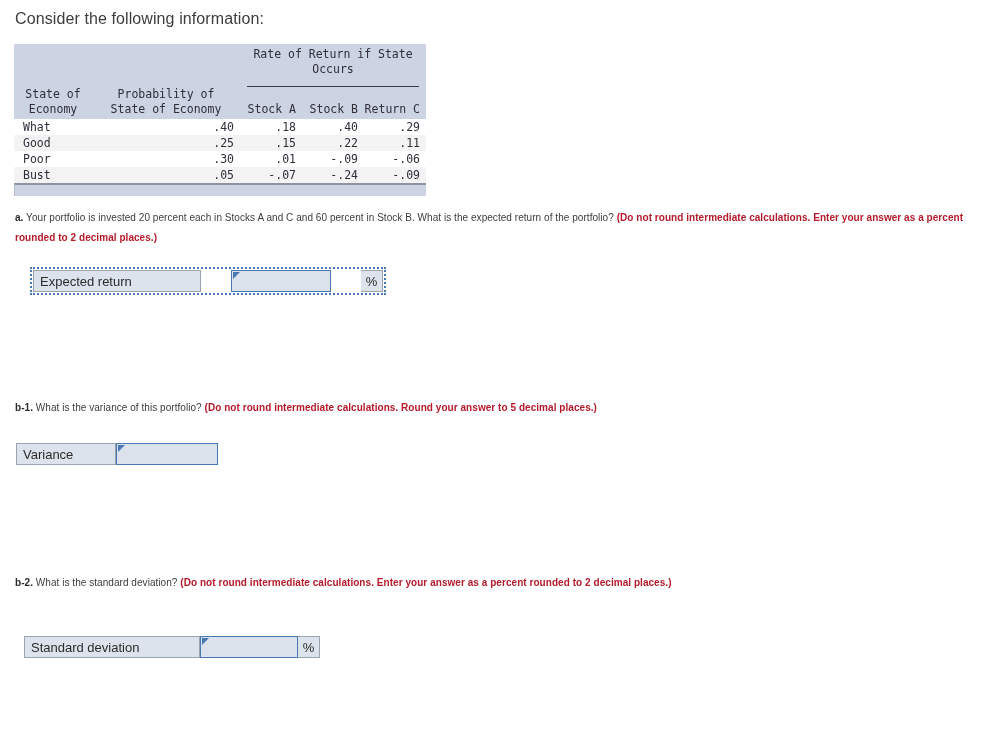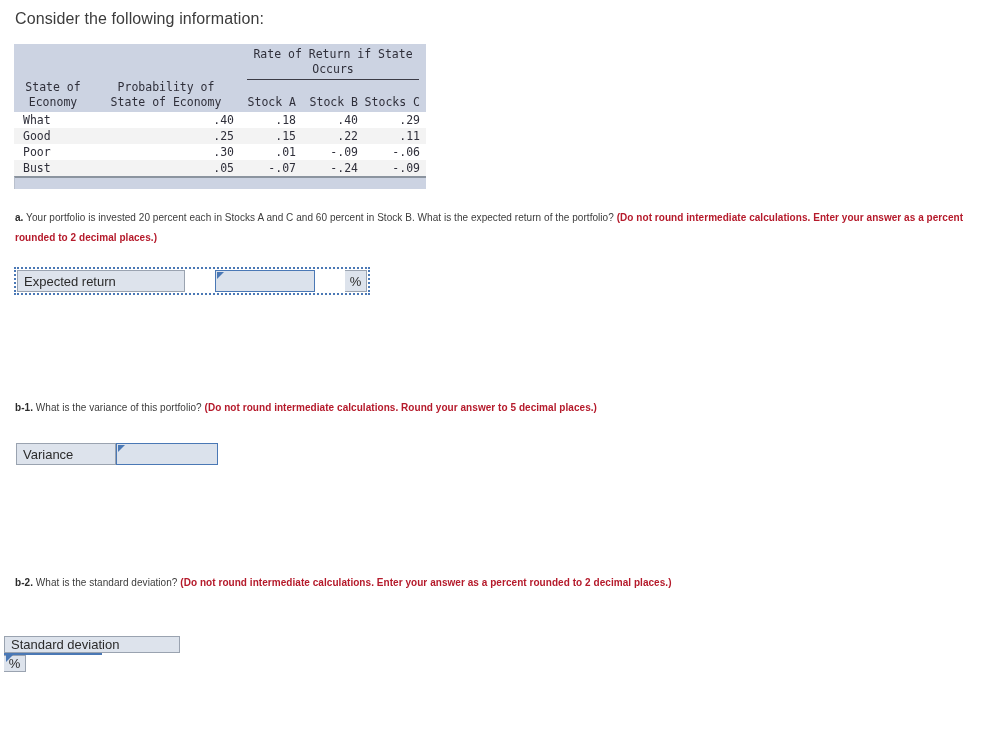--- a/index.html
+++ b/index.html
@@ -49,21 +49,21 @@
   .spanhead {
     text-align: center;
     line-height: 15px;
     padding-top: 3px !important;
     vertical-align: top;
     white-space: pre-line;
   }
   .spanhead-inner {
     display: block;
     border-bottom: 1.5px solid #3b3b46;
-    padding-bottom: 2px;
+    padding-bottom: 9px;
     margin: 0 7px;
   }
   .colhead {
     vertical-align: bottom;
     line-height: 15px;
     padding-bottom: 2px !important;
   }
   .colhead.left { text-align: center; }
   .colhead.right { text-align: right; padding-right: 6px !important; }
   td.lbl {
@@ -173,21 +173,21 @@
         <th class="hdr-bg colhead left">
           <div>State of</div>
           <div>Economy</div>
         </th>
         <th class="hdr-bg colhead left">
           <div>Probability of</div>
           <div>State of Economy</div>
         </th>
         <th class="hdr-bg colhead right">Stock A</th>
         <th class="hdr-bg colhead right">Stock B</th>
-        <th class="hdr-bg colhead right">Stocks C</th>
+        <th class="hdr-bg colhead right">Return C</th>
       </tr>
     </thead>
     <tbody>
       <tr class="plain">
         <td class="lbl">What</td>
         <td class="num">.40</td>
         <td class="num">.18</td>
         <td class="num">.40</td>
         <td class="num">.29</td>
       </tr>
@@ -212,32 +212,32 @@
         <td class="num">-.24</td>
         <td class="num">-.09</td>
       </tr>
     </tbody>
   </table>
   <div class="tbl-foot"></div>
 </div>
 
 <div class="qtext" style="left:15px; top:208px; width:955px;"><b>a.</b><span> Your portfolio is invested 20 percent each in Stocks A and C and 60 percent in Stock B. What is the expected return of the portfolio? </span><span class="hint">(Do not round intermediate calculations. Enter your answer as a percent rounded to 2 decimal places.)</span></div>
 
-<div class="ansrow dotted" style="left:14px; top:267px;gap:30px;">
+<div class="ansrow dotted" style="left:30px; top:267px;gap:30px;">
   <div class="ans-label" style="width:168px;">Expected return</div>
   <div class="ans-input" style="width:100px;"></div>
   <div class="ans-unit">%</div>
 </div>
 
 <div class="qtext" style="left:15px; top:398px; width:955px;"><b>b-1.</b><span> What is the variance of this portfolio? </span><span class="hint">(Do not round intermediate calculations. Round your answer to 5 decimal places.)</span></div>
 
 <div class="ansrow" style="left:16px; top:443px;">
   <div class="ans-label" style="width:100px;">Variance</div>
   <div class="ans-input" style="width:102px;"></div>
 </div>
 
 <div class="qtext" style="left:15px; top:573px; width:940px;"><b>b-2.</b><span> What is the standard deviation? </span><span class="hint">(Do not round intermediate calculations. Enter your answer as a percent rounded to 2 decimal places.)</span></div>
 
-<div class="ansrow" style="left:4px; top:636px;flex-direction:column;">
+<div class="ansrow" style="left:24px; top:636px;">
   <div class="ans-label" style="width:176px;">Standard deviation</div>
   <div class="ans-input" style="width:98px;"></div>
   <div class="ans-unit">%</div>
 </div>
 
 </body></html>

